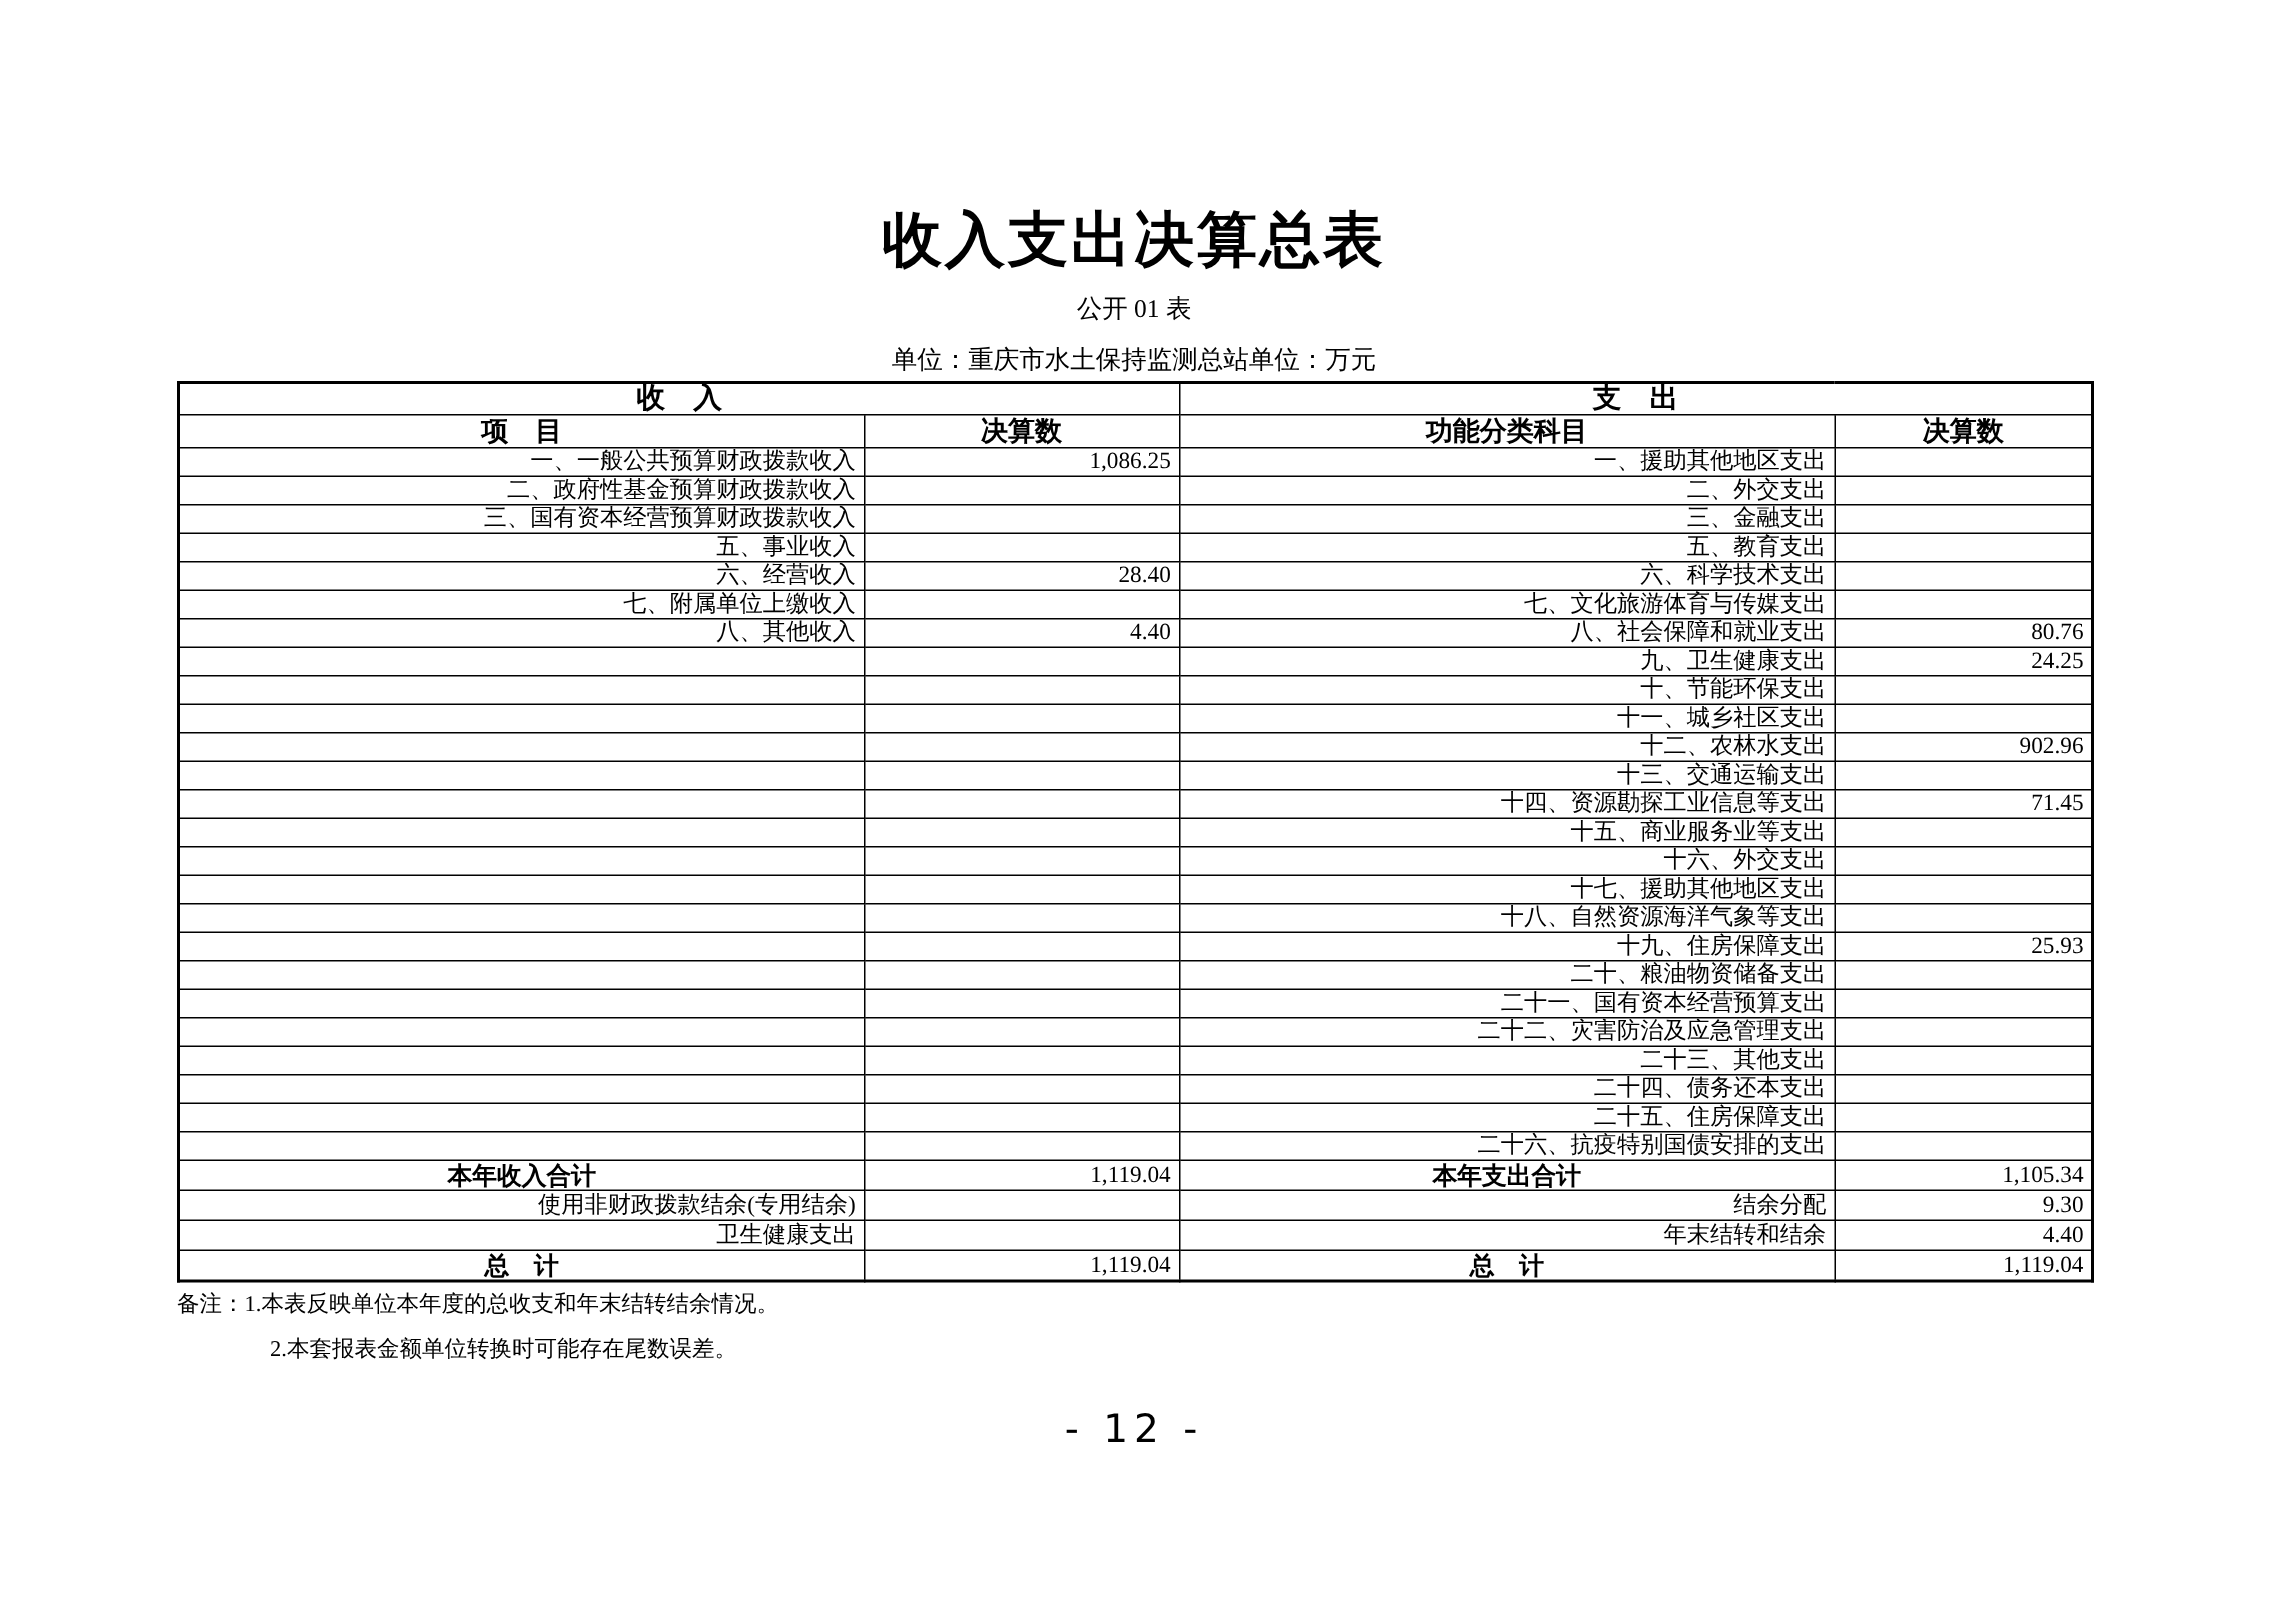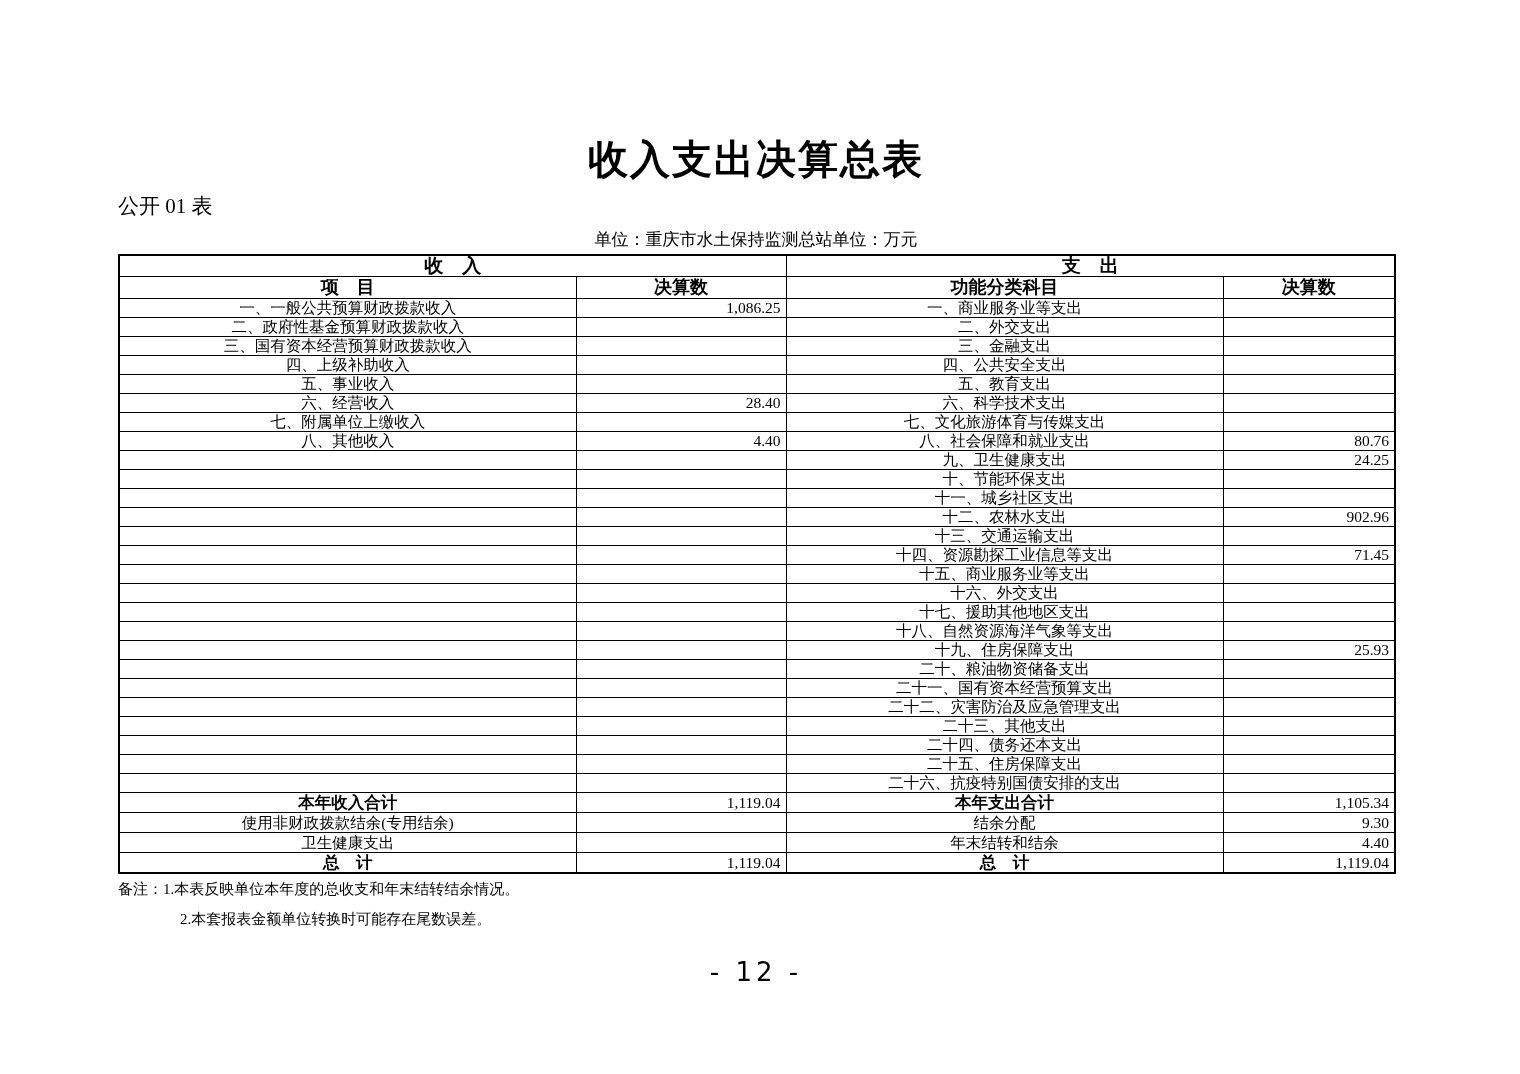--- a/index.html
+++ b/index.html
@@ -26,22 +26,22 @@
     margin: 0;
     padding-top: 136px;
     text-align: center;
     font-size: 40px;
     font-weight: bold;
     line-height: 48px;
     letter-spacing: 2px;
   }
   .table-code {
     margin-top: 12px;
-    text-align: left;
-    font-size: 21px;
+    text-align: center;
+    font-size: 17px;
     line-height: 20px;
   }
   .meta-row {
     margin-top: 14px;
     display: flex;
     justify-content: center;
     align-items: flex-end;
     font-size: 17px;
     line-height: 20px;
   }
@@ -72,21 +72,21 @@
     height: 20px;
     line-height: 20px;
   }
   tr.colhead-row th {
     font-size: 18px;
     font-weight: bold;
     text-align: center;
     height: 21px;
     line-height: 21px;
   }
-  td.item-cell  { text-align: center; }
+  td.item-cell  { text-align: right; }
   td.value-cell { text-align: right; }
   tbody#summary-rows td { height: 19px; line-height: 19px; }
   td.sum-strong {
     font-weight: bold;
     text-align: center;
     font-size: 16.5px;
   }
   .notes {
     margin-top: 5px;
     font-size: 15px;
@@ -135,39 +135,33 @@
           <th>项　目</th>
           <th>决算数</th>
           <th>功能分类科目</th>
           <th>决算数</th>
         </tr>
       </thead>
       <tbody id="data-rows">
           <tr>
             <td class="item-cell">一、一般公共预算财政拨款收入</td>
             <td class="value-cell">1,086.25</td>
-            <td class="item-cell">一、商业服务业等支出</td>
+            <td class="item-cell">一、援助其他地区支出</td>
             <td class="value-cell"></td>
           </tr>
           <tr>
             <td class="item-cell">二、政府性基金预算财政拨款收入</td>
             <td class="value-cell"></td>
             <td class="item-cell">二、外交支出</td>
             <td class="value-cell"></td>
           </tr>
           <tr>
             <td class="item-cell">三、国有资本经营预算财政拨款收入</td>
             <td class="value-cell"></td>
             <td class="item-cell">三、金融支出</td>
-            <td class="value-cell"></td>
-          </tr>
-          <tr>
-            <td class="item-cell">四、上级补助收入</td>
-            <td class="value-cell"></td>
-            <td class="item-cell">四、公共安全支出</td>
             <td class="value-cell"></td>
           </tr>
           <tr>
             <td class="item-cell">五、事业收入</td>
             <td class="value-cell"></td>
             <td class="item-cell">五、教育支出</td>
             <td class="value-cell"></td>
           </tr>
           <tr>
             <td class="item-cell">六、经营收入</td>

